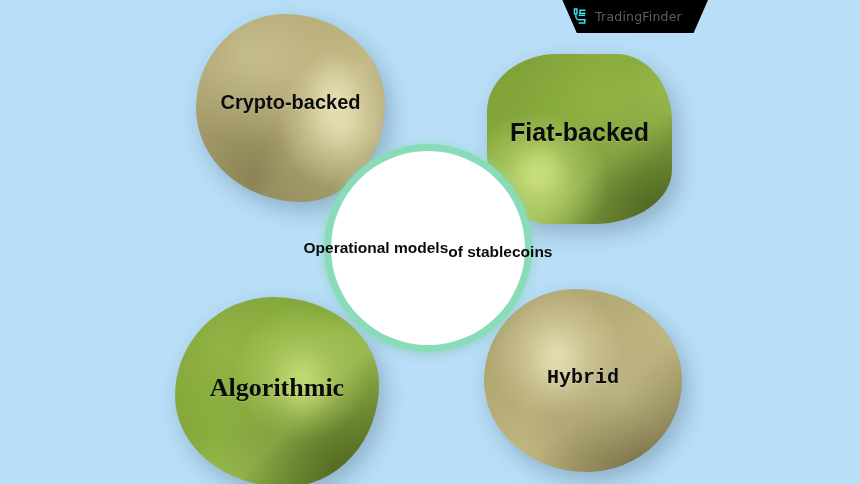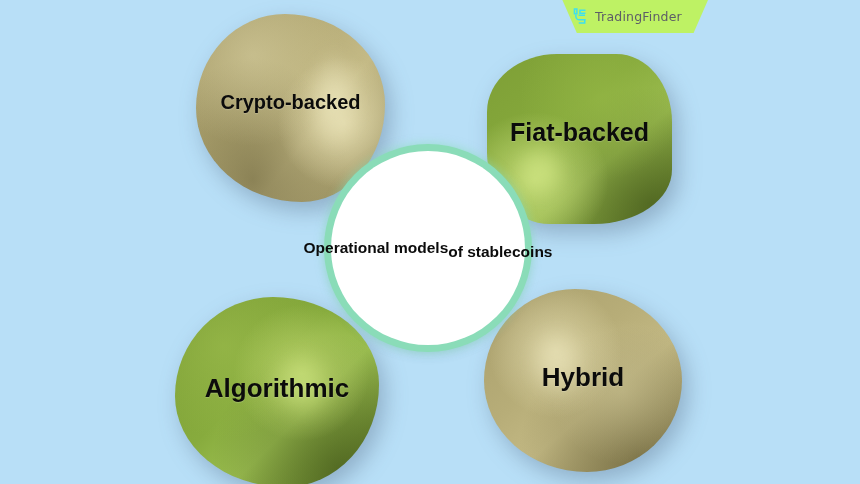--- a/index.html
+++ b/index.html
@@ -21,21 +21,21 @@
     overflow: hidden;
   }
 
   
   #brand-badge {
     position: absolute;
     top: 0;
     left: 548px;
     width: 160px;
     height: 33px;
-    background: #bef264;
+    background: #000000;
     -webkit-clip-path: polygon(9% 0%, 100% 0%, 91% 100%, 18% 100%);
     clip-path: polygon(9% 0%, 100% 0%, 91% 100%, 18% 100%);
     display: flex;
     align-items: center;
     justify-content: center;
     gap: 6px;
     padding-right: 4px;
     box-sizing: border-box;
   }
   #brand-badge .logo-mark {
@@ -159,20 +159,21 @@
     top: 28%;
     width: 32%;
     height: 36%;
     border-radius: 50%;
     background: radial-gradient(ellipse at 50% 50%, rgba(200, 224, 124, 0.85) 0%, rgba(200, 224, 124, 0) 70%);
     filter: blur(8px);
   }
   #blob-algorithmic .blob-label {
     font-size: 26px;
     margin-top: -8px;
+    font-family: Liberation Serif, serif;
   }
 
   
   #blob-hybrid {
     left: 484px;
     top: 289px;
     width: 198px;
     height: 183px;
   }
   #blob-hybrid .blob-body {
@@ -186,22 +187,23 @@
   #blob-hybrid .blob-gloss {
     left: 22%;
     top: 20%;
     width: 30%;
     height: 40%;
     border-radius: 50%;
     background: radial-gradient(ellipse at 50% 50%, rgba(232, 226, 184, 0.8) 0%, rgba(232, 226, 184, 0) 70%);
     filter: blur(8px);
   }
   #blob-hybrid .blob-label {
-    font-size: 26px;
+    font-size: 20px;
     margin-top: -6px;
+    font-family: Liberation Mono, monospace;
   }
 
   
   #center-hub {
     position: absolute;
     left: 331px;
     top: 151px;
     width: 194px;
     height: 194px;
     border-radius: 50%;

